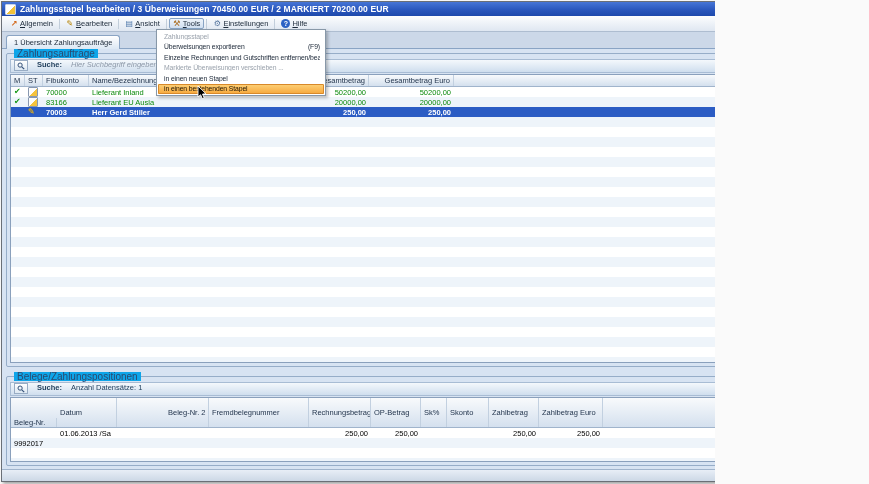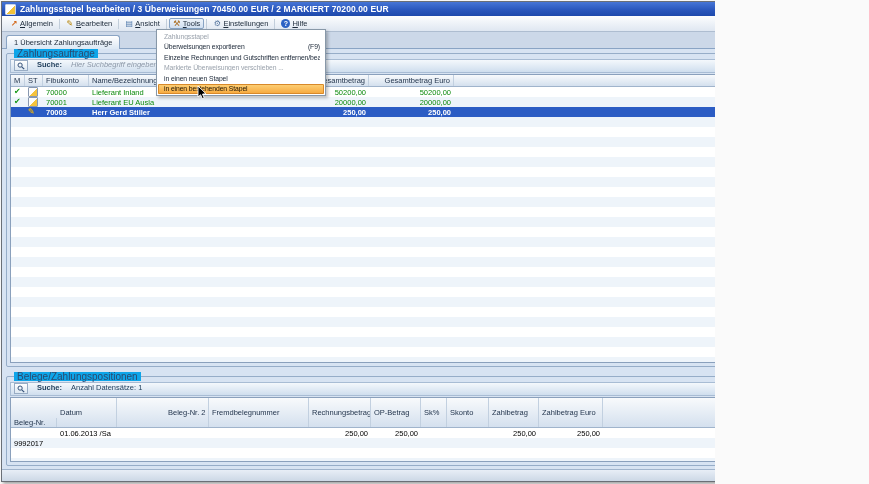--- a/index.html
+++ b/index.html
@@ -235,21 +235,21 @@
                   <div class="tcell c-euro num">50200,00</div>
                   <div class="tcell c-fill"></div>
                 </div>
                 <div class="trow marked">
                   <div class="tcell c-m">
                     <span class="check-icon">✔</span>
                   </div>
                   <div class="tcell c-st">
                     <span class="doc-icon"></span>
                   </div>
-                  <div class="tcell c-fibu">70001</div>
+                  <div class="tcell c-fibu">83166</div>
                   <div class="tcell c-name">Lieferant EU Ausla</div>
                   <div class="tcell c-gesamt num">20000,00</div>
                   <div class="tcell c-euro num">20000,00</div>
                   <div class="tcell c-fill"></div>
                 </div>
                 <div class="trow selected">
                   <div class="tcell c-m"></div>
                   <div class="tcell c-st">
                     <span class="pencil-icon"></span>
                   </div>

